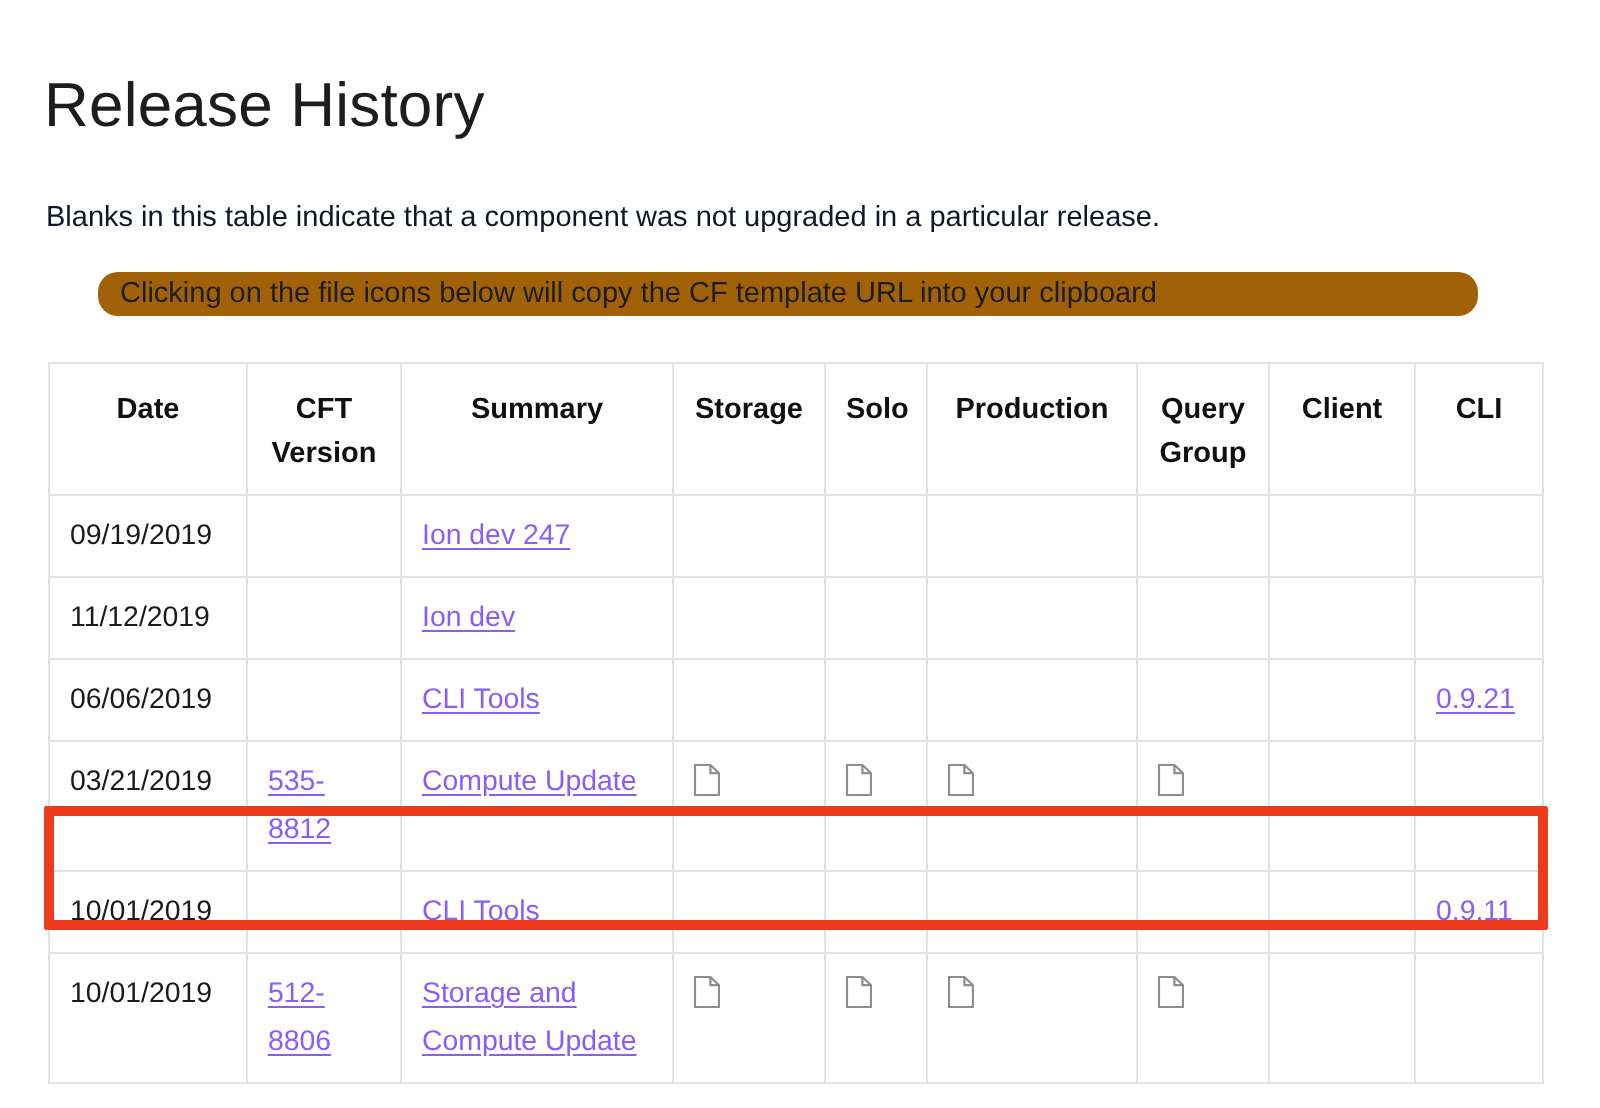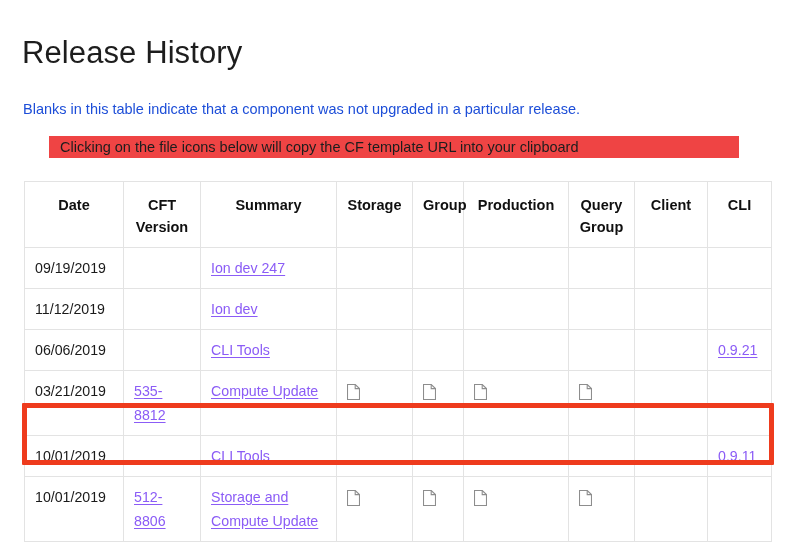--- a/index.html
+++ b/index.html
@@ -37,31 +37,32 @@
     margin: 0;
   }
 
   
   .intro-text {
     position: absolute;
     left: 23px;
     top: 70px;
     font-size: 14.5px;
     line-height: 20px;
-    color: #1d4ed8;
+    color: #0f172a;
   }
 
   
   .note-strip {
     position: absolute;
     left: 49px;
     top: 107px;
     width: 690px;
     height: 22px;
-    background: #ef4444;
+    background: #a16207;
+    border-radius: 10px;
   }
   .note-text {
     position: absolute;
     left: 11px;
     top: 2px;
     font-size: 14.5px;
     line-height: 19px;
     color: #1d1d1d;
     white-space: nowrap;
   }
@@ -178,21 +179,21 @@
       <col class="c-query">
         <col class="c-client">
         <col class="c-cli">
     </colgroup>
     <thead>
       <tr>
         <th>Date</th>
         <th>CFT Version</th>
         <th>Summary</th>
         <th>Storage</th>
-        <th>Group</th>
+        <th>Solo</th>
         <th>Production</th>
         <th>Query Group</th>
         <th>Client</th>
         <th>CLI</th>
       </tr>
     </thead>
     <tbody id="table-body">
         <tr>
           <td class="cell-date">09/19/2019</td>
           <td></td>

